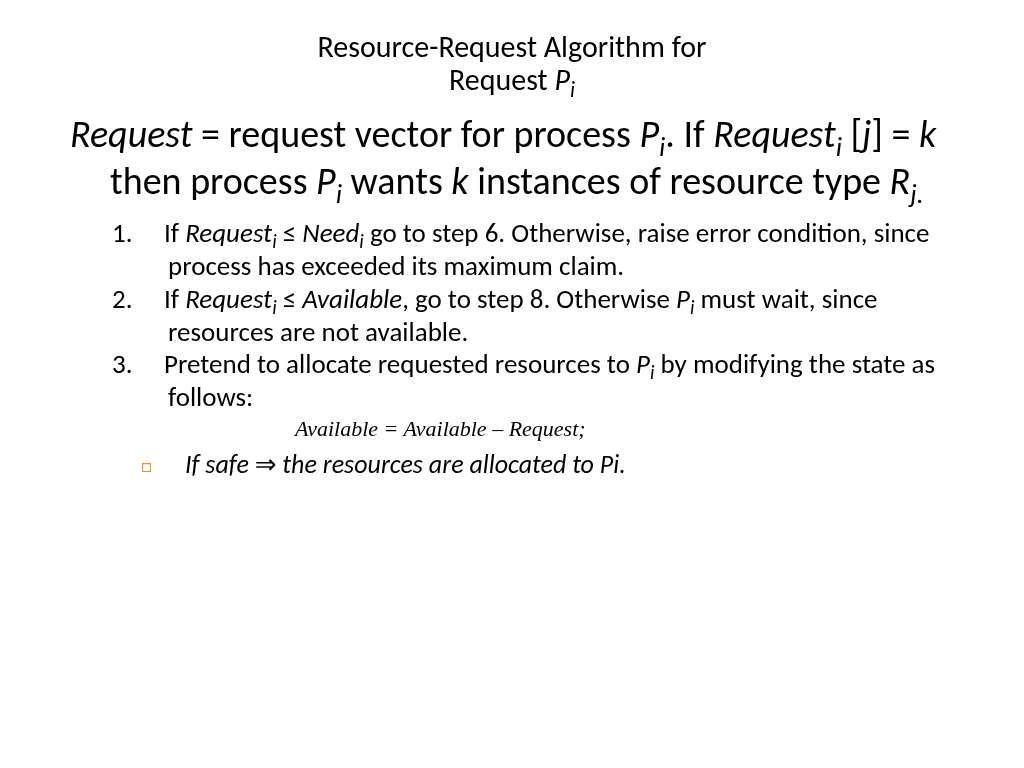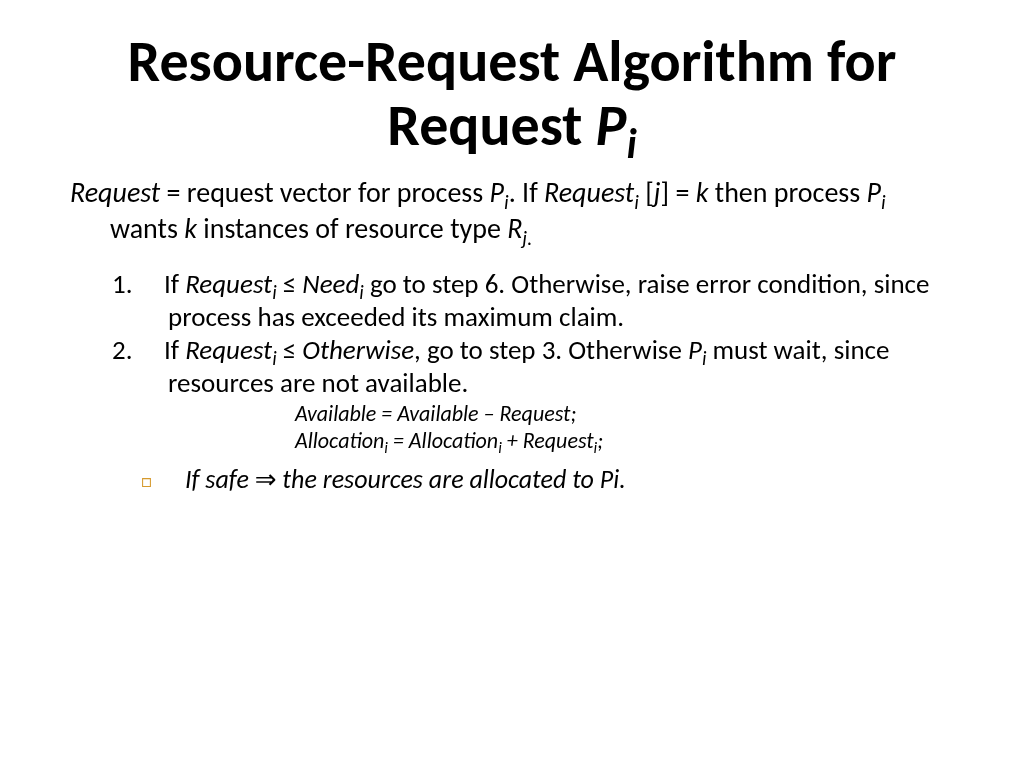--- a/index.html
+++ b/index.html
@@ -1,29 +1,29 @@
 <!DOCTYPE html>
 <html><head>
 <meta charset="utf-8">
 <style>
   * { margin: 0; padding: 0; box-sizing: border-box; }
   html, body { width: 1024px; height: 768px; background: #fff; font-family: Calibri, "Segoe UI", Arial, sans-serif; color: #000; }
   .slide { width: 1024px; height: 768px; padding: 30px 70px 30px 70px; position: relative; }
-  .title { font-size: 58px; text-align: center; line-height: 1.1; margin-bottom: 12px; font-weight: 700; }
+  .title { font-size: 30px; text-align: center; line-height: 1.1; margin-bottom: 12px; font-weight: 400; }
   .title .sub { font-style: italic; }
   .title .subsub { font-style: italic; font-size: 0.72em; vertical-align: sub; }
-  .intro { font-size: 28px; line-height: 1.08; padding-left: 40px; text-indent: -40px; margin-left: 0; margin-bottom: 21px; }
+  .intro { font-size: 38px; line-height: 1.08; padding-left: 40px; text-indent: -40px; margin-left: 0; margin-bottom: 11px; }
   .intro .it { font-style: italic; }
   .intro .subi { font-style: italic; font-size: 0.72em; vertical-align: sub; }
   ol.steps { list-style: none; margin-left: 70px; font-size: 27px; line-height: 1.06; }
   ol.steps > li { padding-left: 28px; text-indent: -28px; margin-bottom: 4px; }
   ol.steps .num { display: inline-block; width: 24px; }
   ol.steps .it { font-style: italic; }
   ol.steps .subi { font-style: italic; font-size: 0.72em; vertical-align: sub; }
-  .formulas { margin-left: 225px; font-size: 22px; font-style: italic; line-height: 1.2; margin-top: 4px; margin-bottom: 8px; }
+  .formulas { margin-left: 225px; font-size: 22px; font-style: italic; line-height: 1.2; margin-top: 4px; margin-bottom: 8px; font-family: Liberation Serif, serif; }
   .formulas .subi { font-size: 0.72em; vertical-align: sub; }
   ul.outcomes { list-style: none; margin-left: 95px; font-size: 26px; line-height: 1.08; }
   ul.outcomes > li { padding-left: 24px; text-indent: -24px; margin-bottom: 2px; font-style: italic; }
   ul.outcomes > li .bullet { color: #d69a2d; font-style: normal; display: inline-block; width: 20px; font-size: 0.7em; vertical-align: middle; }
   ul.outcomes > li .sym { font-style: normal; }
 </style>
 </head>
 <body>
 
 <div class="slide">
@@ -35,29 +35,29 @@
 
   <div class="intro">
     <span class="it">Request</span><span> = request vector for process </span><span class="it">P</span><span class="subi">i</span><span>.  If </span><span class="it">Request</span><span class="subi">i</span><span> [</span><span class="it">j</span><span>] = </span><span class="it">k</span><span> then process </span><span class="it">P</span><span class="subi">i</span><span> wants </span><span class="it">k</span><span> instances of resource type </span><span class="it">R</span><span class="subi">j.</span><span></span>
   </div>
 
   <ol class="steps">
     <li>
       <span class="num">1.</span><span>If </span><span class="it">Request</span><span class="subi">i</span><span> ≤ </span><span class="it">Need</span><span class="subi">i</span><span> go to step 6.  Otherwise, raise error condition, since process has exceeded its maximum claim.</span>
     </li>
     <li>
-      <span class="num">2.</span><span>If </span><span class="it">Request</span><span class="subi">i</span><span> ≤ </span><span class="it">Otherwise</span><span>, go to step 3.  Otherwise </span><span class="it">P</span><span class="subi">i</span><span> must wait, since resources are not available.</span>
+      <span class="num">2.</span><span>If </span><span class="it">Request</span><span class="subi">i</span><span> ≤ </span><span class="it">Available</span><span>, go to step 8.  Otherwise </span><span class="it">P</span><span class="subi">i</span><span> must wait, since resources are not available.</span>
+    </li>
+    <li>
+      <span class="num">3.</span><span>Pretend to allocate requested resources to </span><span class="it">P</span><span class="subi">i</span><span> by modifying the state as follows:</span>
     </li>
   </ol>
 
   <div class="formulas">
     <div>Available = Available  – Request;</div>
-    <div>
-      <span>Allocation</span><span class="subi">i</span><span> = Allocation</span><span class="subi">i</span><span> + Request</span><span class="subi">i</span><span>;</span>
-    </div>
   </div>
 
   <ul class="outcomes">
     <li>
       <span class="bullet">□</span><span>If safe </span><span class="sym">⇒</span><span> the resources are allocated to Pi.</span>
     </li>
   </ul>
 
 </div>
 

